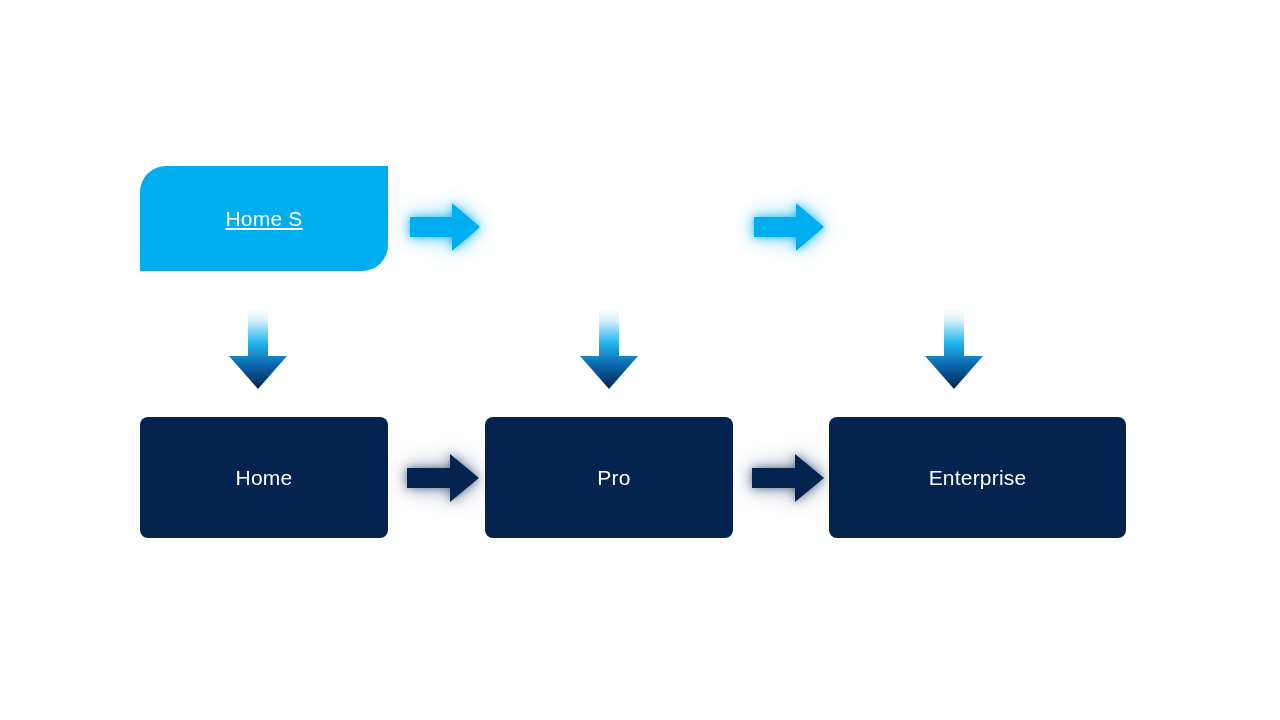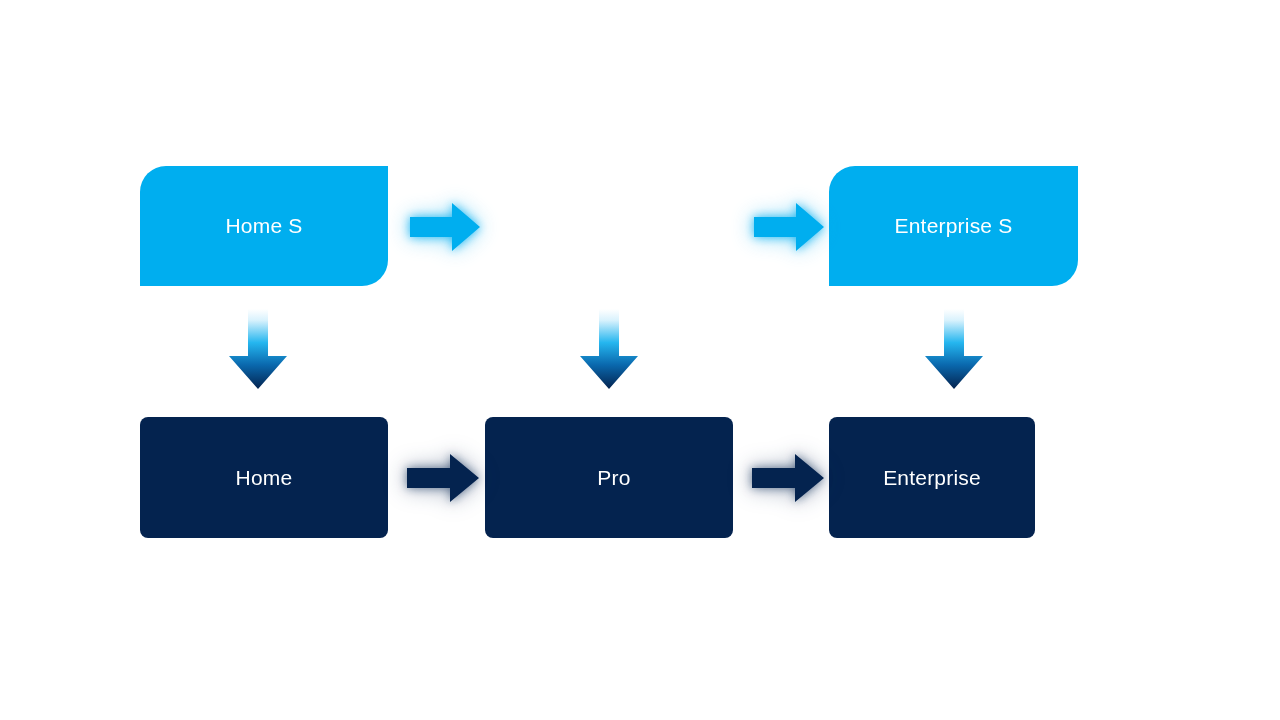--- a/index.html
+++ b/index.html
@@ -62,28 +62,25 @@
   .arrow svg { display: block; overflow: visible; }
 
   .glow-cyan  { filter: drop-shadow(0 0 5px rgba(0,174,239,.75)) drop-shadow(0 0 10px rgba(0,174,239,.45)); }
   .glow-navy  { filter: drop-shadow(0 0 5px rgba(4,35,79,.55)) drop-shadow(0 0 11px rgba(4,35,79,.35)); }
 </style>
 </head>
 <body>
 
 <div id="canvas">
 
-  <div class="node tier-s" style="left:140px; top:166px; width:248px; height:120px;">
+  <div class="node tier-s" style="left:140px; top:166px; width:248px; height:105px;text-decoration:underline;">
     <span>Home S</span>
   </div>
 
 
-  <div class="node tier-s" style="left:829px; top:166px; width:249px; height:120px;">
-    <span>Enterprise S</span>
-  </div>
 
   <div class="arrow glow-cyan" style="left:410px; top:203px;">
     <svg width="70" height="48" viewBox="0 0 70 48" aria-hidden="true">
       <polygon points="0,14 42,14 42,0 70,24 42,48 42,34 0,34" fill="#00aeef"></polygon>
     </svg>
   </div>
 
   <div class="arrow glow-cyan" style="left:754px; top:203px;">
     <svg width="70" height="48" viewBox="0 0 70 48" aria-hidden="true">
       <polygon points="0,14 42,14 42,0 70,24 42,48 42,34 0,34" fill="#00aeef"></polygon>
@@ -121,21 +118,21 @@
   </div>
 
   <div class="node tier-base" style="left:140px; top:417px; width:248px; height:121px;">
     <span>Home</span>
   </div>
 
   <div class="node tier-base" style="left:485px; top:417px; width:248px; height:121px;padding-left:10px;">
     <span>Pro</span>
   </div>
 
-  <div class="node tier-base" style="left:829px; top:417px; width:206px; height:121px;">
+  <div class="node tier-base" style="left:829px; top:417px; width:297px; height:121px;">
     <span>Enterprise</span>
   </div>
 
   <div class="arrow glow-navy" style="left:407px; top:454px;">
     <svg width="72" height="48" viewBox="0 0 72 48" aria-hidden="true">
       <polygon points="0,14 43,14 43,0 72,24 43,48 43,34 0,34" fill="#04234f"></polygon>
     </svg>
   </div>
 
   <div class="arrow glow-navy" style="left:752px; top:454px;">

